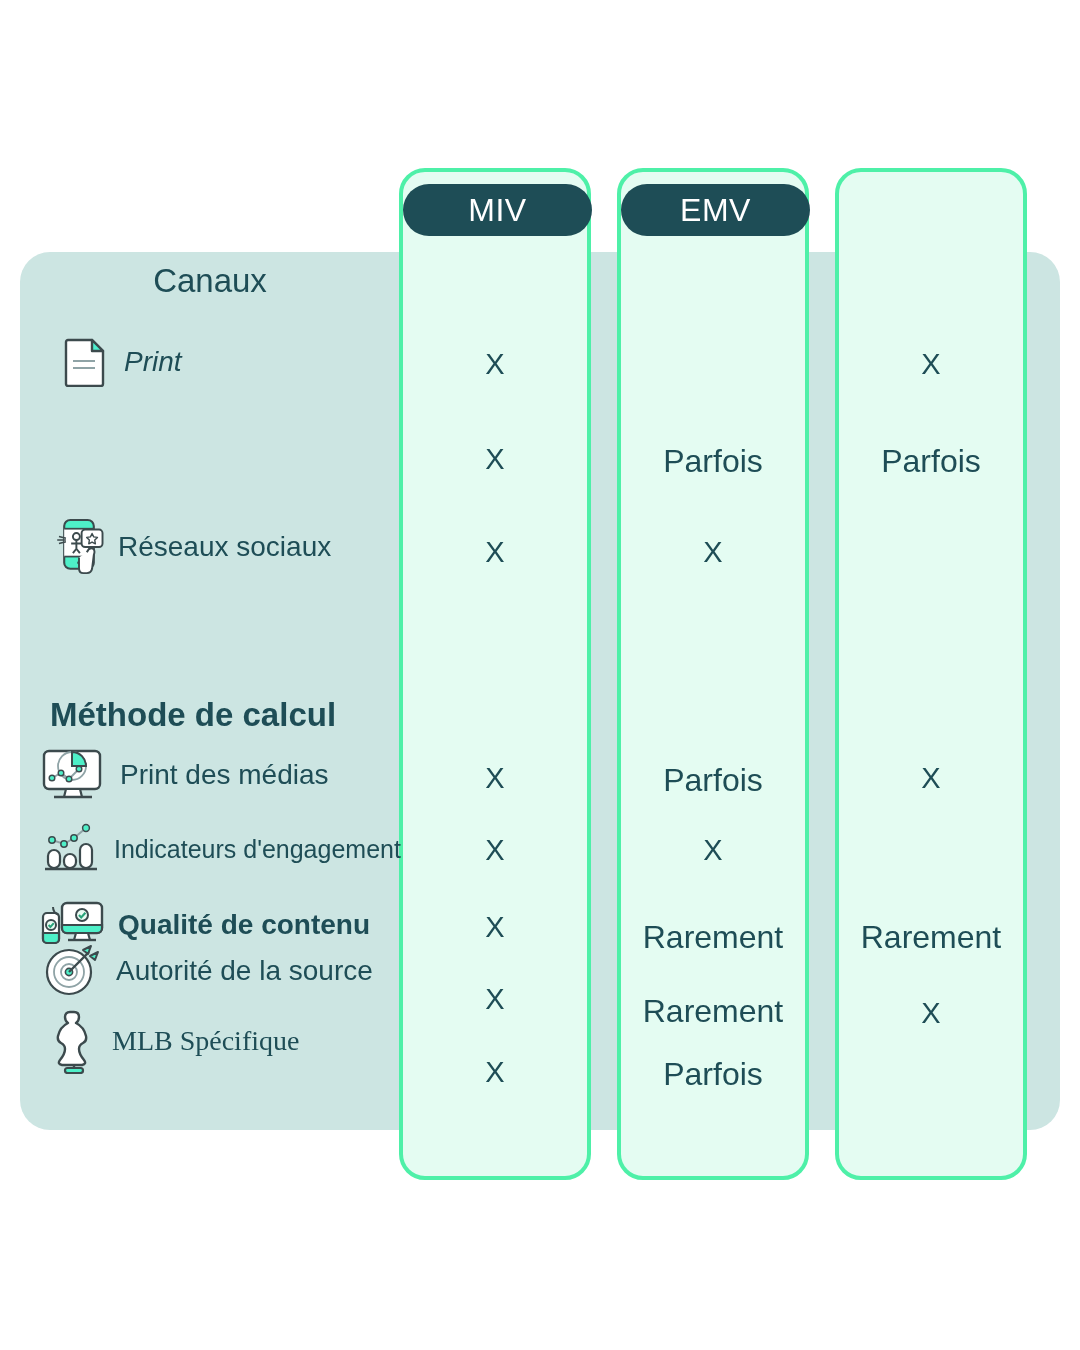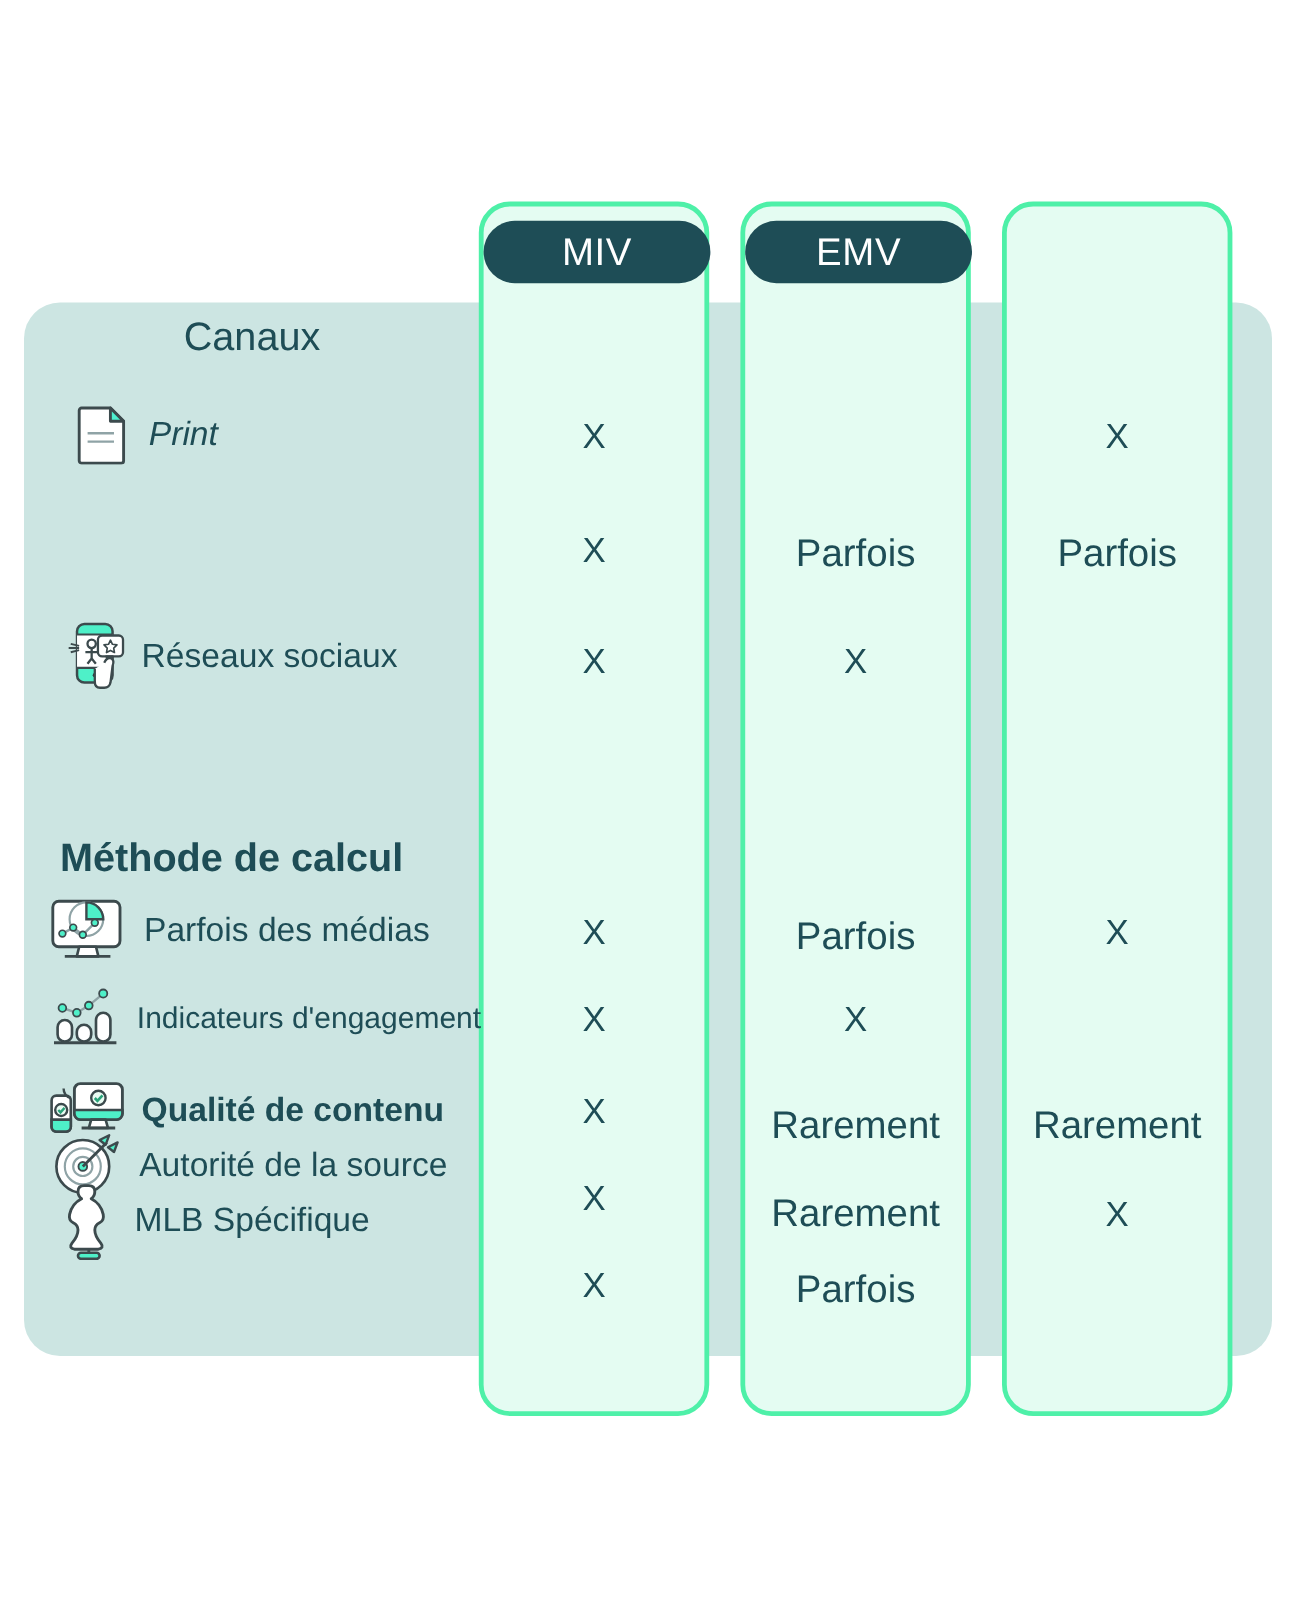--- a/index.html
+++ b/index.html
@@ -144,21 +144,21 @@
         <line x1="14" y1="51" x2="52" y2="51" stroke="#3c4a4d" stroke-width="2.4"></line>
         <circle cx="32" cy="20" r="14" fill="none" stroke="#8fa3a6" stroke-width="1.8"></circle>
         <path d="M32 20 V6 a14 14 0 0 1 14 14 z" fill="#4ef0c8" stroke="#3c4a4d" stroke-width="2"></path>
         <path d="M12 32 l9 -5 l8 6 l10 -10" fill="none" stroke="#8fa3a6" stroke-width="2"></path>
         <circle cx="12" cy="32" r="2.8" fill="#4ef0c8" stroke="#3c4a4d" stroke-width="1.4"></circle>
         <circle cx="21" cy="27" r="2.8" fill="#4ef0c8" stroke="#3c4a4d" stroke-width="1.4"></circle>
         <circle cx="29" cy="33" r="2.8" fill="#4ef0c8" stroke="#3c4a4d" stroke-width="1.4"></circle>
         <circle cx="39" cy="23" r="2.8" fill="#4ef0c8" stroke="#3c4a4d" stroke-width="1.4"></circle>
       </svg>
     </span>
-    <span class="lbl">Parfois des médias</span>
+    <span class="lbl">Print des médias</span>
   </div>
 
   <div class="row small" style="left:40px;top:822px;">
     <span class="ico" style="width:62px;">
       <svg width="62" height="54" viewBox="0 0 62 54">
         <rect x="8" y="28" width="12" height="18" rx="6" fill="#ffffff" stroke="#3c4a4d" stroke-width="2.2"></rect>
         <rect x="24" y="32" width="12" height="14" rx="6" fill="#ffffff" stroke="#3c4a4d" stroke-width="2.2"></rect>
         <rect x="40" y="22" width="12" height="24" rx="6" fill="#ffffff" stroke="#3c4a4d" stroke-width="2.2"></rect>
         <line x1="5" y1="47" x2="57" y2="47" stroke="#3c4a4d" stroke-width="2.4"></line>
         <path d="M12 18 l12 4 l10 -6 l12 -10" fill="none" stroke="#8fa3a6" stroke-width="2"></path>
@@ -198,21 +198,21 @@
         <circle cx="27" cy="29" r="8" fill="none" stroke="#8fa3a6" stroke-width="1.8"></circle>
         <circle cx="27" cy="29" r="3.6" fill="#4ef0c8" stroke="#3c4a4d" stroke-width="1.6"></circle>
         <line x1="27" y1="29" x2="47" y2="9" stroke="#3c4a4d" stroke-width="2.4"></line>
         <path d="M41 7 l8 -4 l-3 8 z" fill="#4ef0c8" stroke="#3c4a4d" stroke-width="2" stroke-linejoin="round"></path>
         <path d="M48 13 l8 -4 l-3 8 z" fill="#4ef0c8" stroke="#3c4a4d" stroke-width="2" stroke-linejoin="round"></path>
       </svg>
     </span>
     <span class="lbl">Autorité de la source</span>
   </div>
 
-  <div class="row" style="left:48px;top:990px;">
+  <div class="row" style="left:48px;top:1014px;font-family:Liberation Serif, serif;">
     <span class="ico" style="width:52px;">
       <svg width="52" height="66" viewBox="0 0 52 66">
         <path d="M26 4 q5 0 5 5 q0 4 -3 6 q8 4 10 13 q1 5 -3 7 q-4 2 -4 6 q0 5 5 11 q3 4 -2 5 H14
                  q-5 -1 -2 -5 q5 -6 5 -11 q0 -4 -4 -6 q-4 -2 -3 -7 q2 -9 10 -13 q-3 -2 -3 -6 q0 -5 5 -5 z" fill="#ffffff" stroke="#3c4a4d" stroke-width="2.4" stroke-linejoin="round"></path>
         <line x1="26" y1="57" x2="26" y2="61" stroke="#3c4a4d" stroke-width="2.4"></line>
         <rect x="17" y="60" width="18" height="5" rx="2.5" fill="#4ef0c8" stroke="#3c4a4d" stroke-width="2.2"></rect>
       </svg>
     </span>
     <span class="lbl">MLB Spécifique</span>
   </div>

